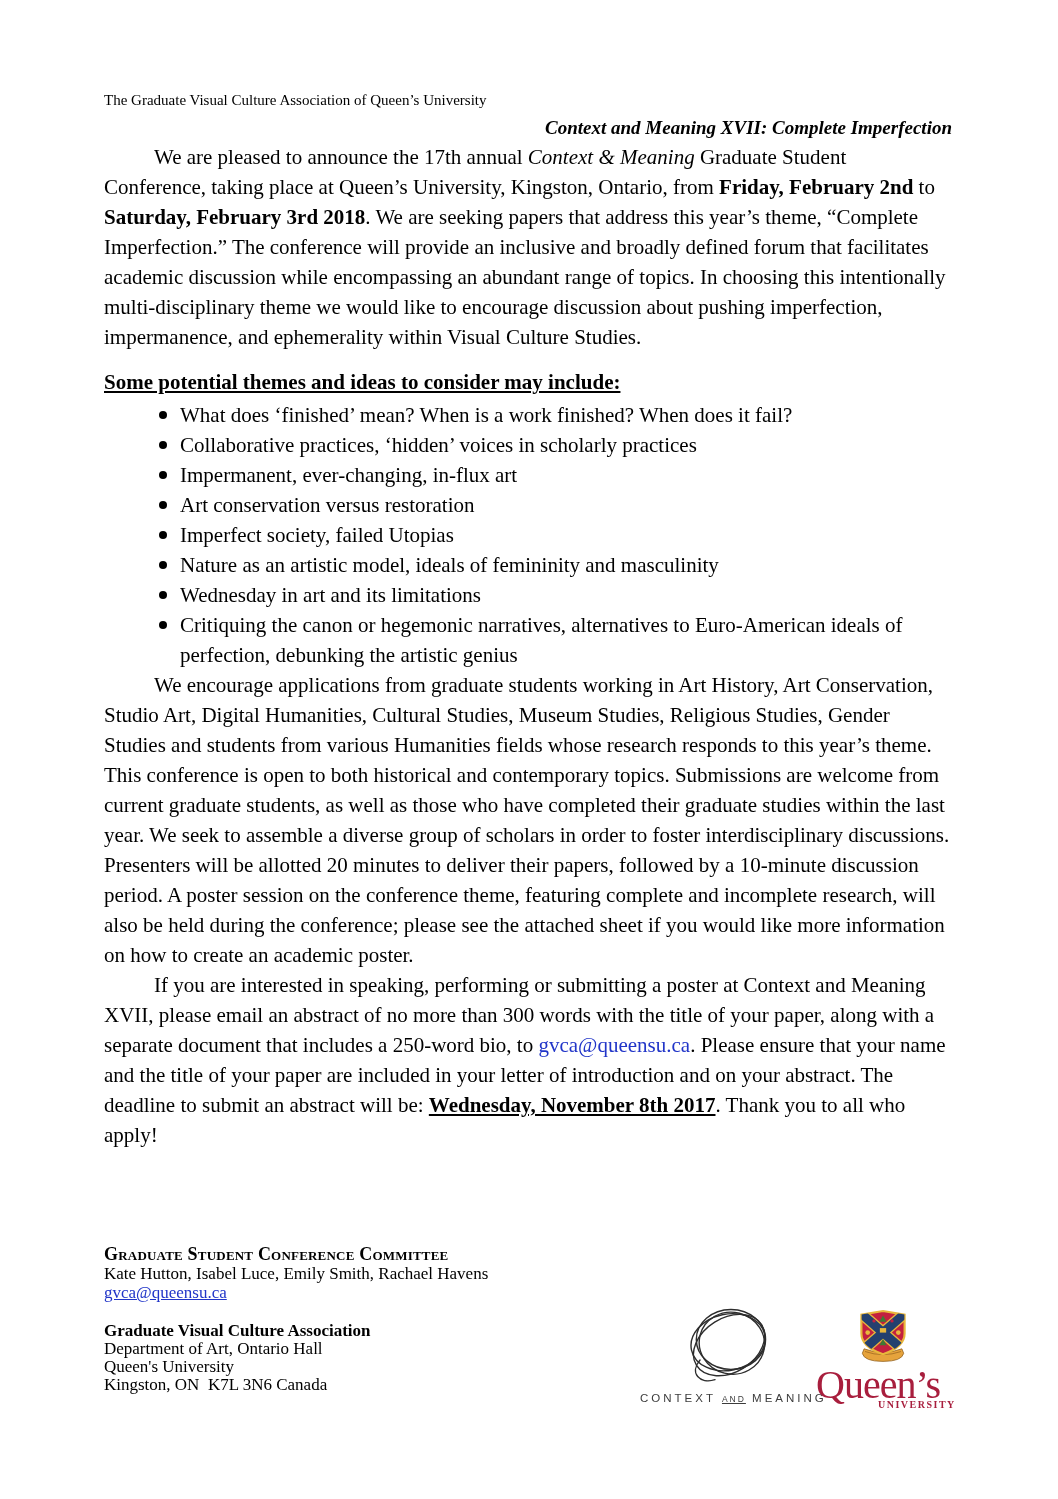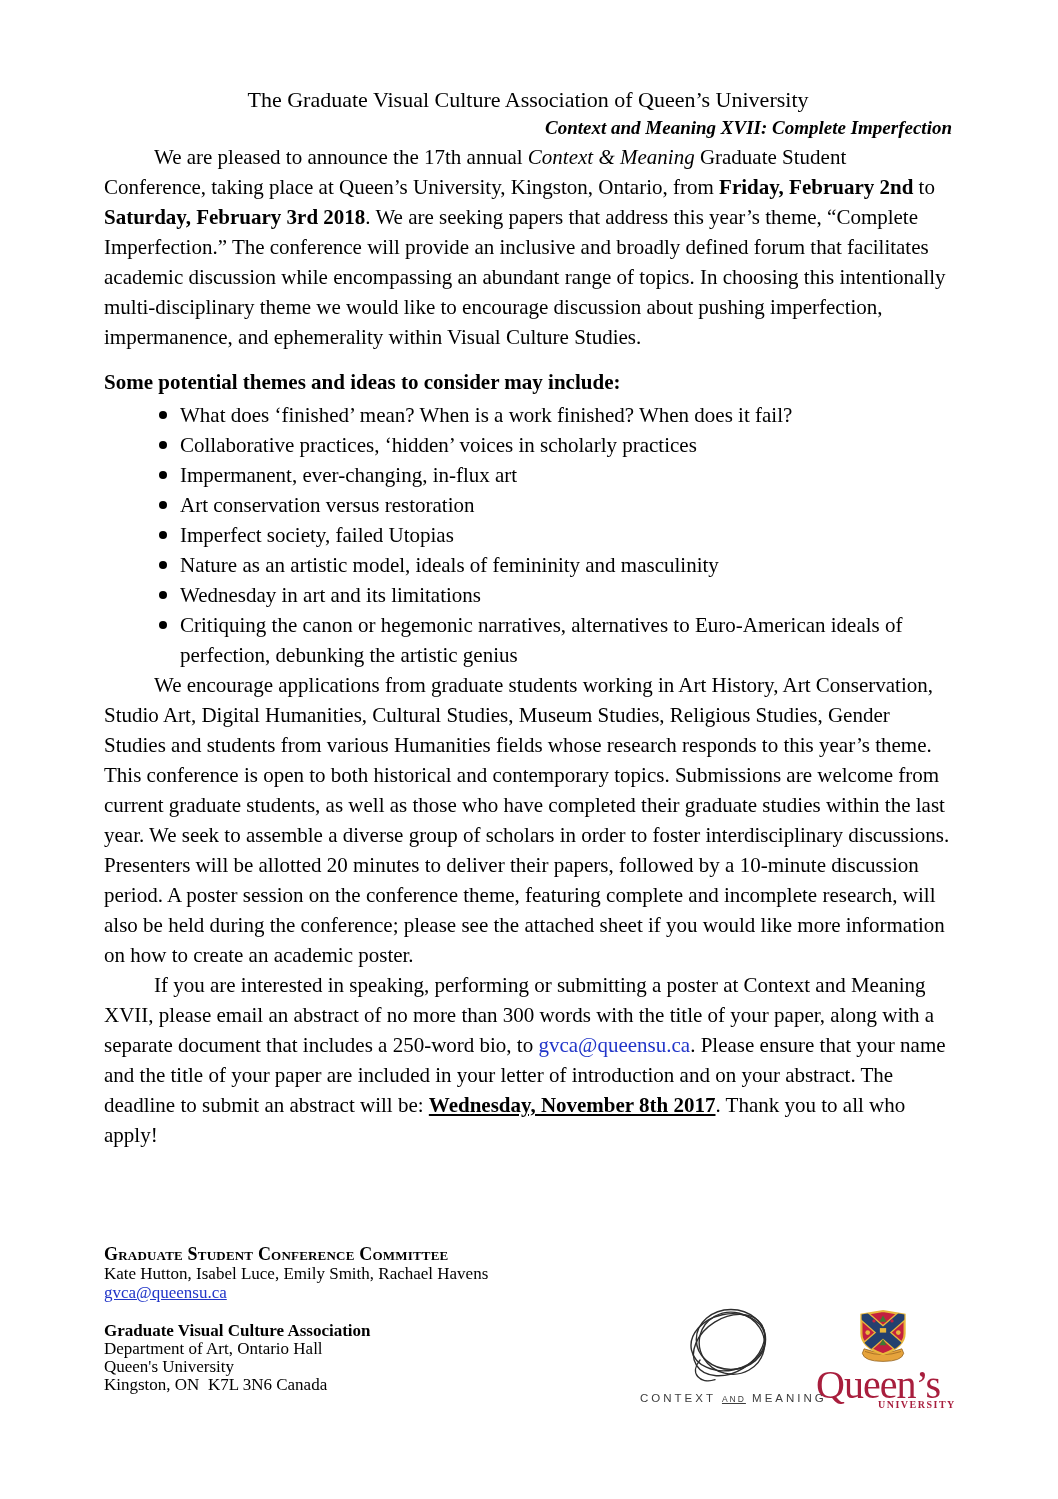--- a/index.html
+++ b/index.html
@@ -10,41 +10,41 @@
     font-family: "Liberation Serif", serif;
     color: #000000;
     overflow: hidden;
   }
   .content {
     position: absolute;
     left: 104px; top: 86px;
     width: 848px;
   }
   .doc-title {
-    font-size: 22px; line-height: 28px;
-    text-align: center; font-weight: 400;
+    font-size: 15px; line-height: 28px;
+    font-weight: 400;
   }
   .doc-subtitle {
     font-size: 19px; line-height: 28px;
     text-align: right; font-weight: 700; font-style: italic;
   }
   p.para {
     margin: 0;
     font-size: 21px;
     line-height: 30px;
     text-indent: 50px;
     text-align: left;
   }
   .intro { margin-top: 16px; }
   .themes-heading {
     margin-top: 15px;
     font-size: 21px; line-height: 30px;
     font-weight: 700;
   }
-  .themes-heading .u { }
+  .themes-heading .u { text-decoration: underline; }
   ul.themes {
     list-style: none;
     margin: 3px 0 0 0;
     padding: 0 0 0 76px;
     font-size: 21px; line-height: 30px;
   }
   ul.themes li { position: relative; }
   ul.themes li::before {
     content: "";
     position: absolute;

